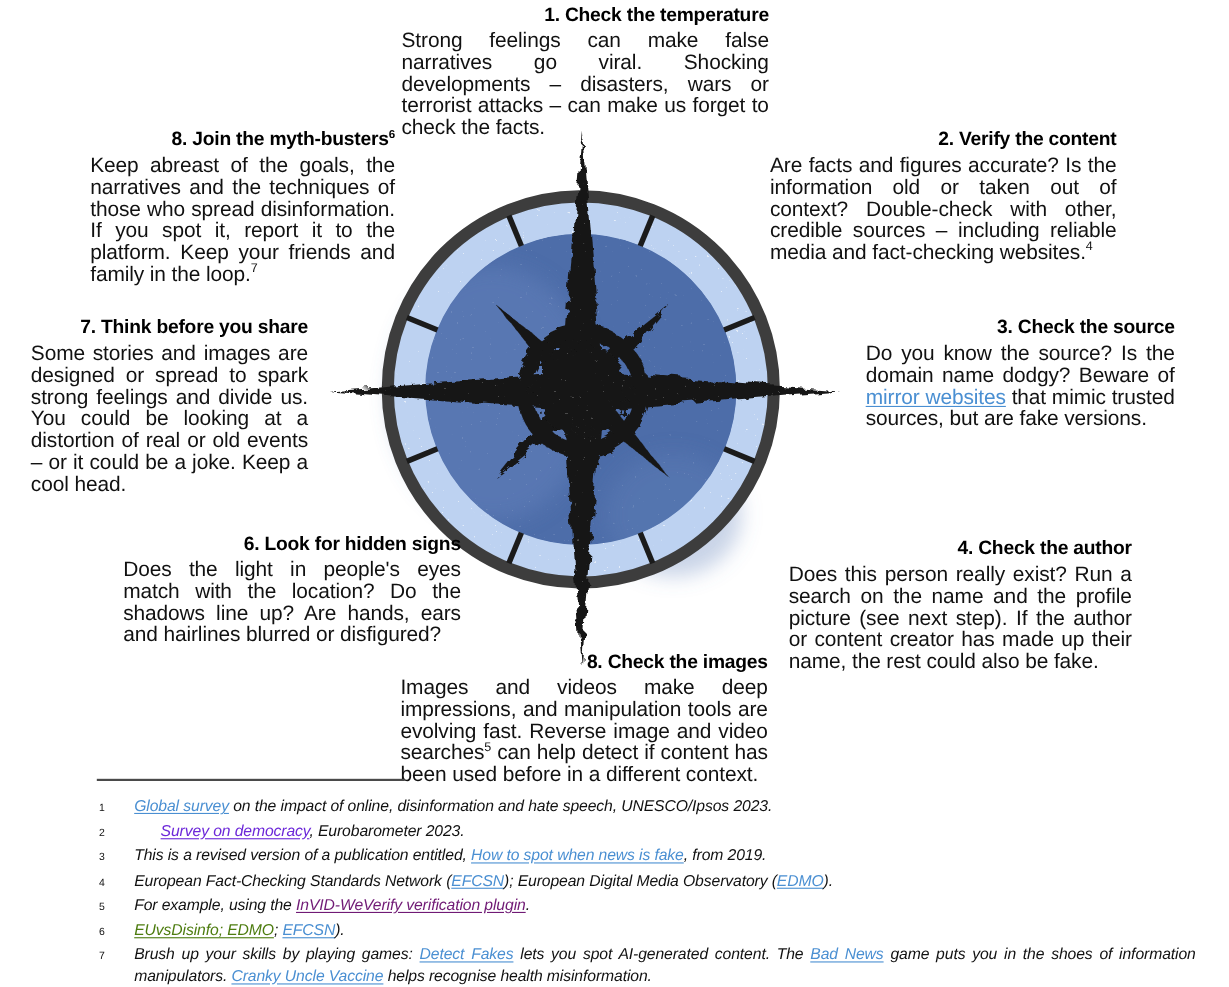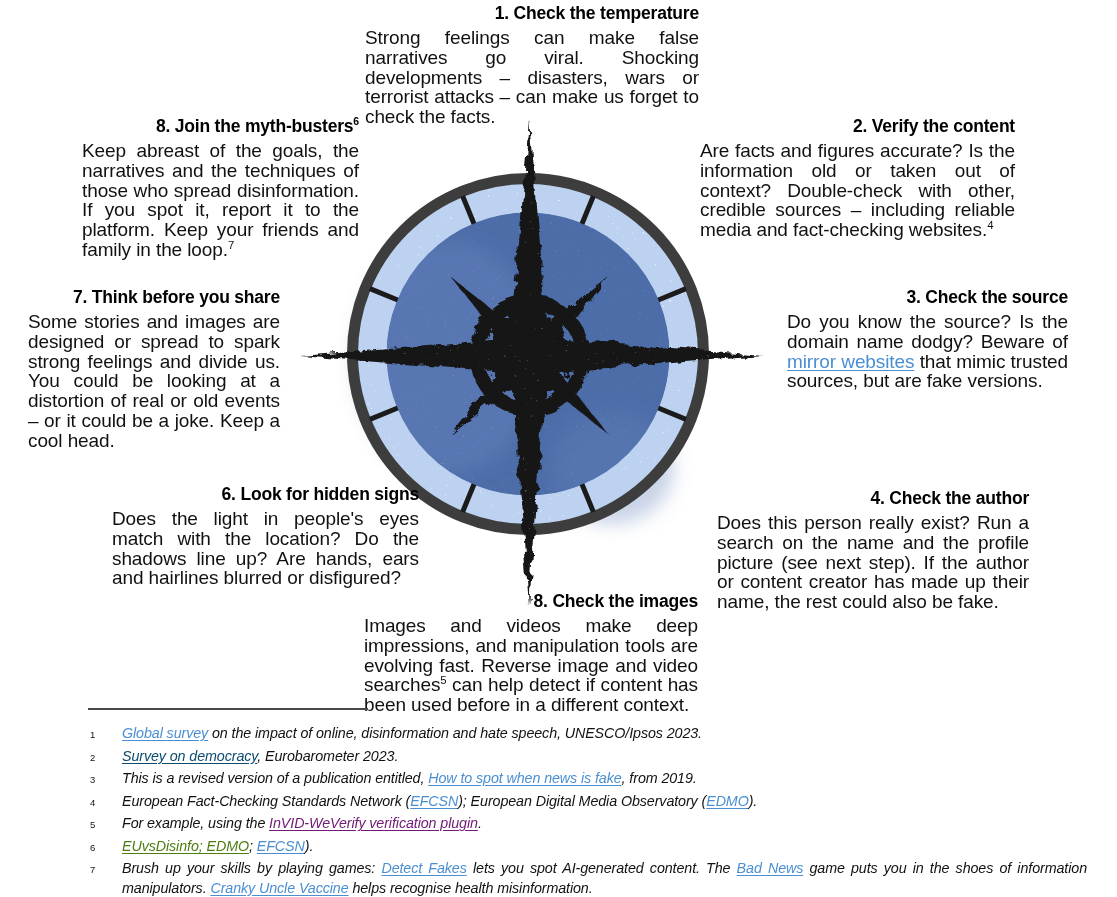--- a/index.html
+++ b/index.html
@@ -135,21 +135,21 @@
 
   <div class="divider"></div>
 
   <section class="fnotes">
     <div class="fn-row">
       <span class="fn-num">1</span>
       <span class="fn-text"><a href="#" class="lnk" style="color: rgb(74, 143, 210);">Global survey</a> on the impact of online, disinformation and hate speech, UNESCO/Ipsos 2023.</span>
     </div>
     <div class="fn-row">
       <span class="fn-num">2</span>
-      <span class="fn-text"><a href="#" class="lnk" style="color: #0c4a6e;">Survey on democracy</a>, Eurobarometer 2023.</span>
+      <span class="fn-text"><a href="#" class="lnk" style="color: #6d28d9; margin-left: 24px;">Survey on democracy</a>, Eurobarometer 2023.</span>
     </div>
     <div class="fn-row">
       <span class="fn-num">3</span>
       <span class="fn-text">This is a revised version of a publication entitled, <a href="#" class="lnk" style="color: rgb(74, 143, 210);">How to spot when news is fake</a>, from 2019.</span>
     </div>
     <div class="fn-row">
       <span class="fn-num">4</span>
       <span class="fn-text">European Fact-Checking Standards Network (<a href="#" class="lnk" style="color: rgb(74, 143, 210);">EFCSN</a>); European Digital Media Observatory (<a href="#" class="lnk" style="color: rgb(74, 143, 210); margin-top: 25px;">EDMO</a>).</span>
     </div>
     <div class="fn-row">

